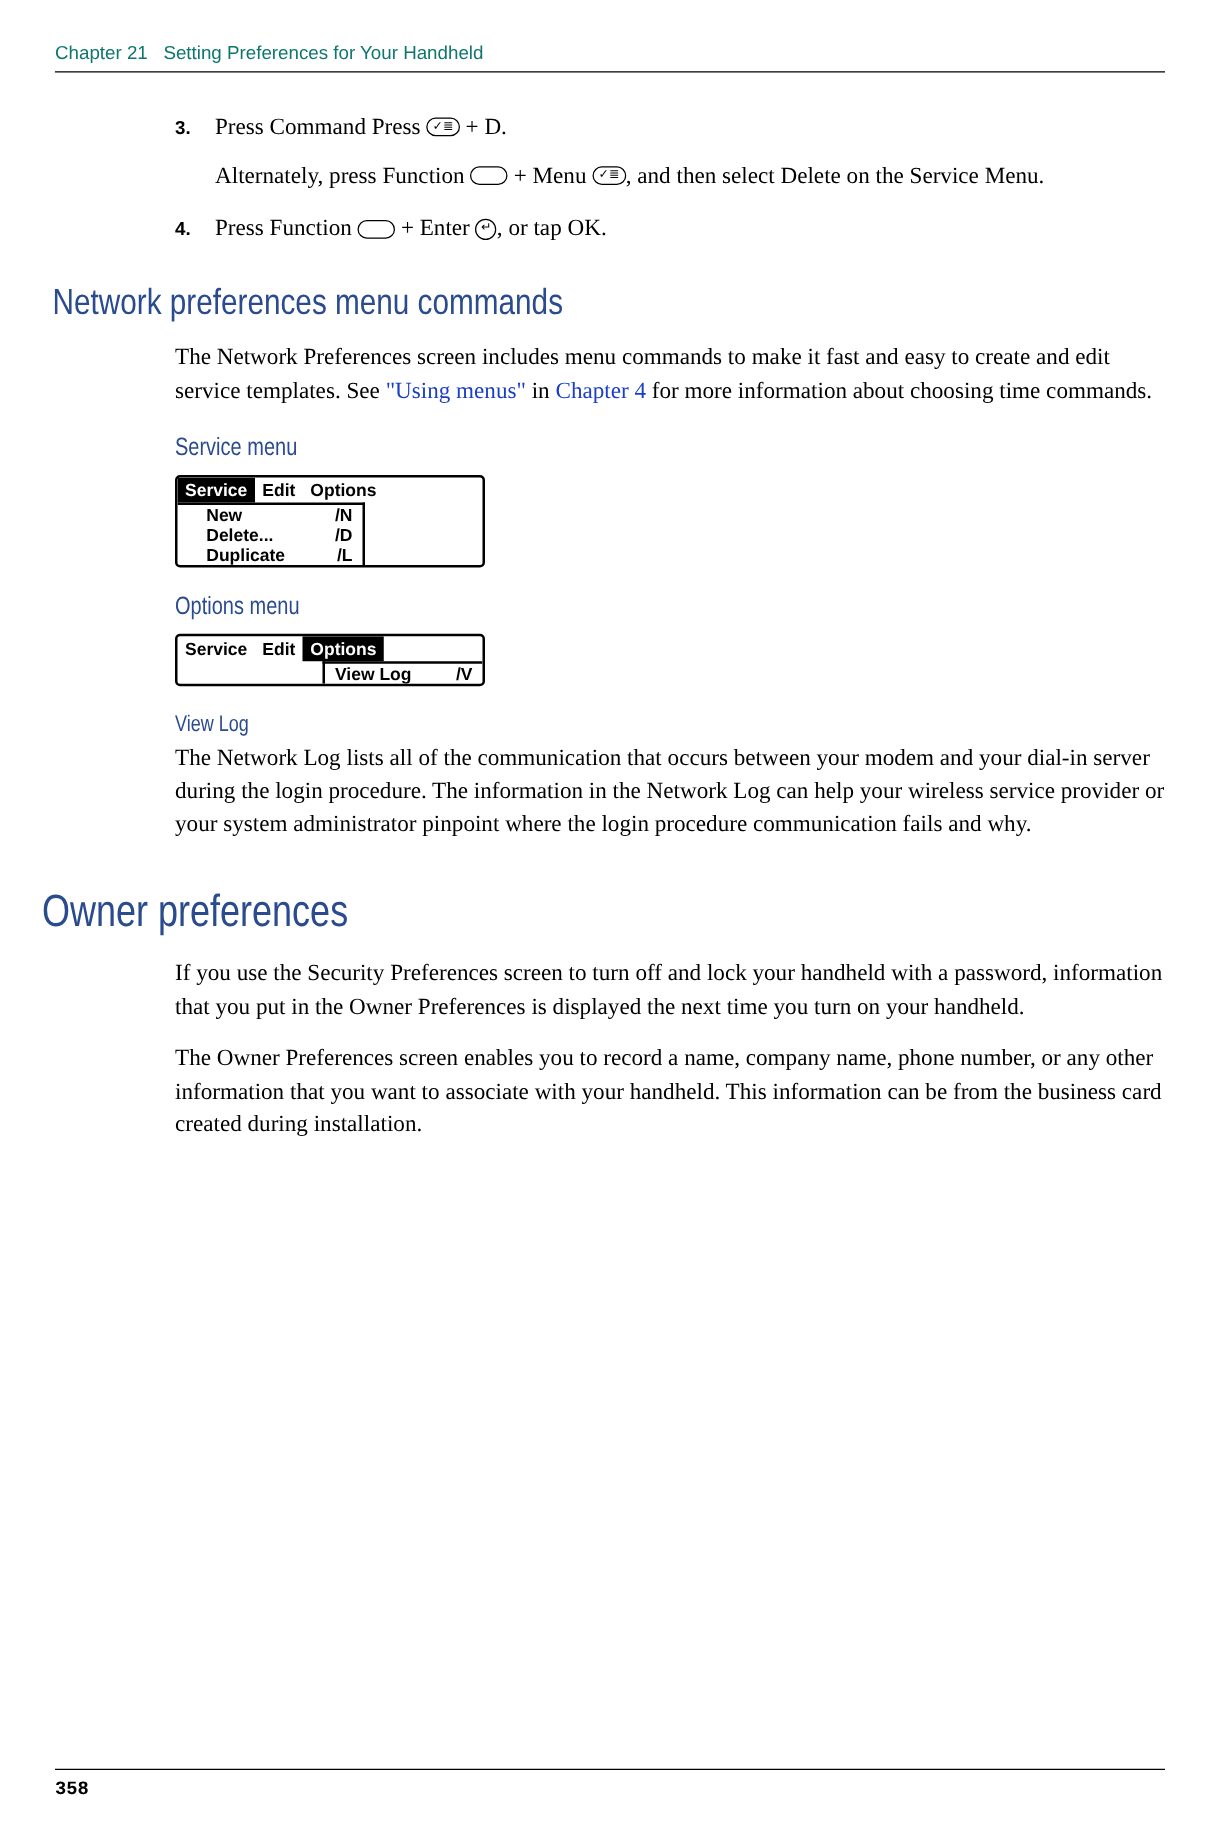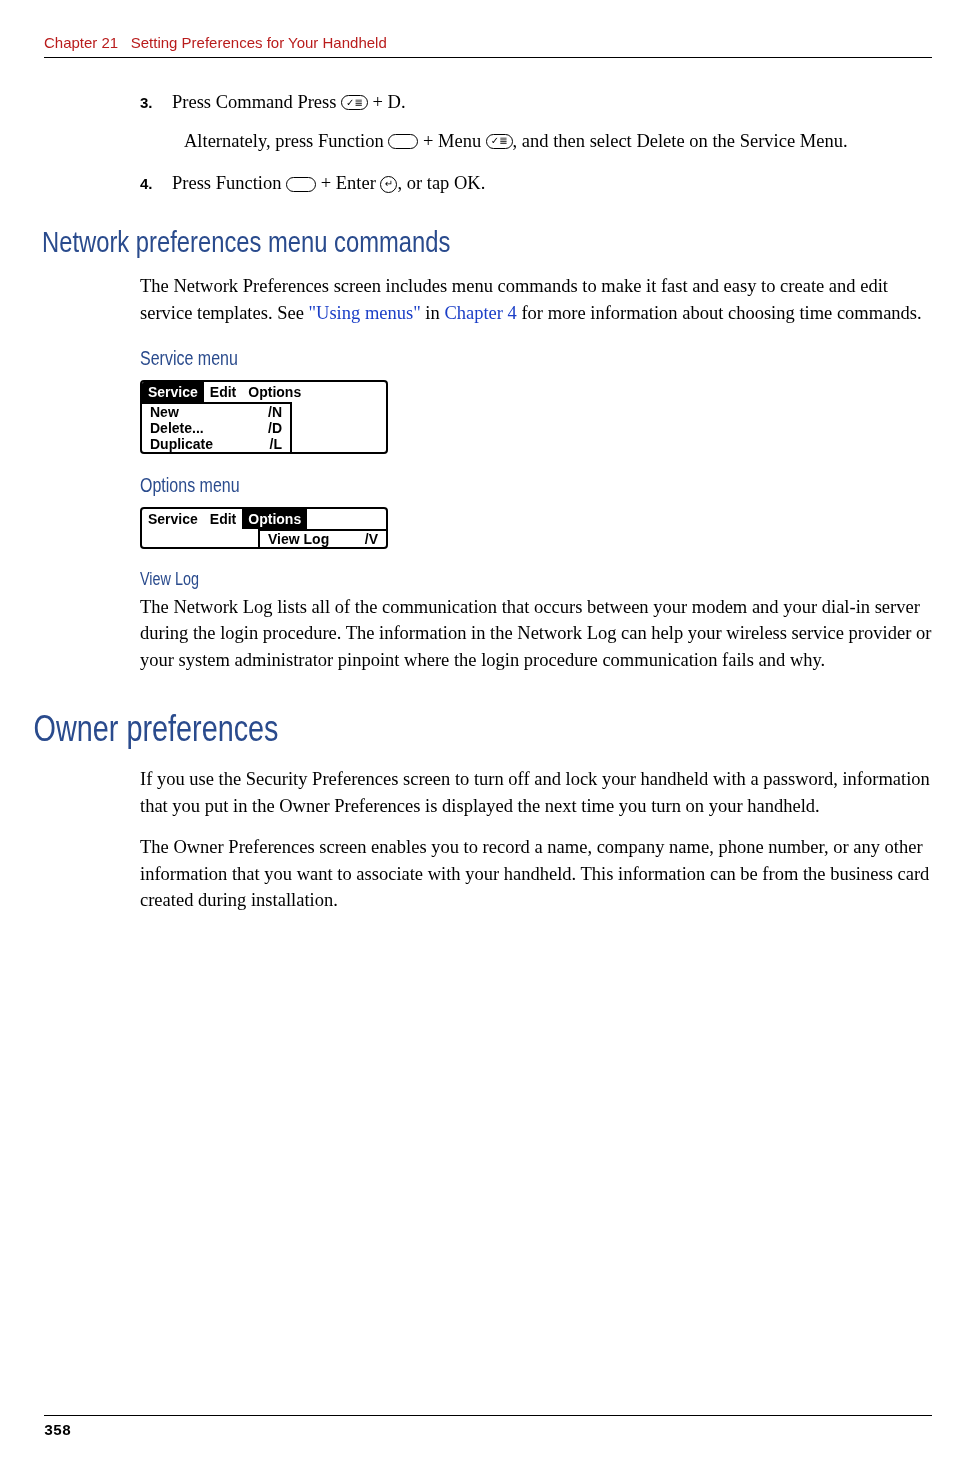--- a/index.html
+++ b/index.html
@@ -8,34 +8,34 @@
       height: 1466px;
       background: #fff;
       font-family: "Palatino Linotype", "Book Antiqua", Palatino, serif;
       color: #000;
       position: relative;
     }
     .header {
       padding: 34px 16px 6px 44px;
       font-family: Arial, Helvetica, sans-serif;
       font-size: 15px;
-      color: #b91c1c;
+      color: #0f766e;
     }
     .header-sep { border: none; border-top: 1px solid #000; margin: 0 44px 0 44px; }
     .content { padding: 30px 44px 0 140px; }
     .step-row { display: flex; gap: 10px; margin-bottom: 14px; line-height: 1.55; font-size: 18.5px; }
     .step-num { 
       font-family: Arial, Helvetica, sans-serif; 
       font-weight: bold; 
       font-size: 15px; 
       min-width: 22px; 
       padding-top: 3px;
     }
     .step-body { flex: 1; }
-    .step-sub { margin-top: 10px; margin-left: 12px; }
+    .step-sub { margin-top: 10px; }
     .key-icon {
       display: inline-flex;
       align-items: center;
       justify-content: center;
       vertical-align: middle;
       border: 1.2px solid #000;
       border-radius: 10px;
       font-size: 10px;
       font-family: Arial, sans-serif;
       line-height: 1;
@@ -179,21 +179,21 @@
   </div>
 
   <div class="h3">Service menu</div>
 
   <div class="menubar">
     <div class="menubar-top">
       <div class="tab active">Service</div>
       <div class="tab">Edit</div>
       <div class="tab">Options</div>
     </div>
-    <div class="menu-dropdown" style="width:150px;border-right:2px solid #000;">
+    <div class="menu-dropdown" style="width:150px;border-right:2px solid #000;padding-left:15px;">
       <div class="menu-item">
         <span>New</span>
         <span>/N</span>
       </div>
       <div class="menu-item">
         <span>Delete...</span>
         <span>/D</span>
       </div>
       <div class="menu-item">
         <span>Duplicate</span>

